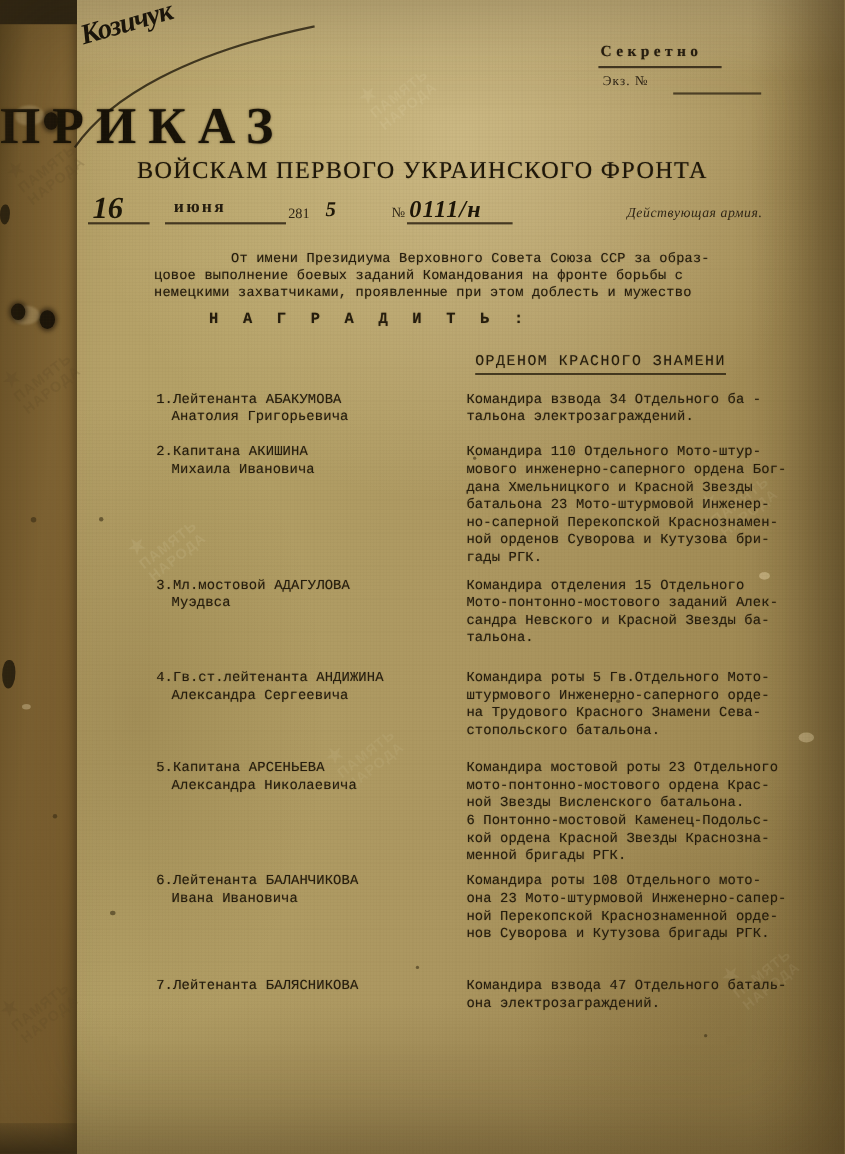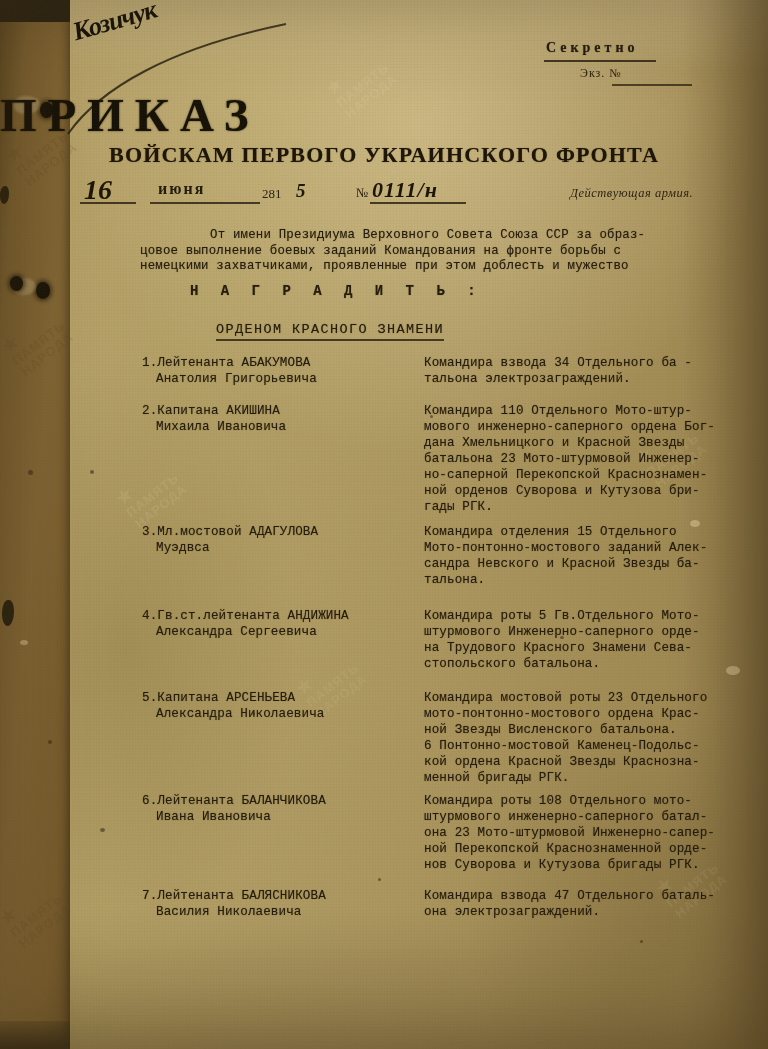--- a/index.html
+++ b/index.html
@@ -76,35 +76,35 @@
     color:#2e2415;
   }
   #secret{
     left:546px;top:40px;font-size:14px;letter-spacing:4px;font-weight:bold;
     color:#241c10;text-shadow:0 0 1px rgba(60,45,20,.6);
   }
   #secret-rule{
     position:absolute;left:544px;top:60px;width:112px;height:2px;background:#2b2214;opacity:.85;
   }
   #ekz{
-    left:548px;top:66px;font-size:12px;letter-spacing:1px;color:#2c2315;margin-left:32px;
+    left:548px;top:66px;font-size:12px;letter-spacing:1px;color:#2c2315;
   }
   #ekz-rule{
     position:absolute;left:612px;top:84px;width:80px;height:2px;background:#332816;opacity:.8;
   }
 
   #title{
     position:absolute;left:0;top:88px;width:768px;text-align:left;
     font-family:"Liberation Serif",serif;font-weight:bold;font-size:47px;
     letter-spacing:11px;color:#171208;
     text-shadow:0 0 2px rgba(40,30,12,.75);
   }
   #subtitle{
     position:absolute;left:0;top:142px;width:768px;text-align:center;
-    font-family:"Liberation Serif",serif;font-weight:bold;font-size:22px;
+    font-family:"Liberation Serif",serif;font-weight:normal;font-size:22px;
     letter-spacing:1.2px;color:#1d1609;
     text-shadow:0 0 1px rgba(40,30,12,.6);
   }
 
   
   #daterow{position:absolute;left:0;top:180px;width:768px;height:30px;color:#2b2113;}
   #day{
     position:absolute;left:84px;top:-6px;font-size:28px;font-style:italic;font-weight:bold;
     color:#1d1708;font-family:"Liberation Serif",serif;
   }
@@ -127,21 +127,21 @@
   }
   #intro{
     position:absolute;left:140px;top:228px;width:600px;
     font-size:12.4px;line-height:15.5px;letter-spacing:.2px;
   }
   #intro .ind{padding-left:70px;}
   #award-word{
     position:absolute;left:190px;top:283px;font-size:14px;letter-spacing:7px;font-weight:bold;
   }
   #award-head{
-    position:absolute;left:0;top:322px;width:660px;text-align:center;
+    position:absolute;left:0;top:322px;width:660px;text-align:right;
     font-size:13.5px;letter-spacing:1.4px;
   }
   #award-head span{border-bottom:2px solid rgba(40,31,14,.8);padding-bottom:2px;}
 
   .entry{position:absolute;width:620px;}
   .entry .name{
     position:absolute;left:0;top:0;width:270px;
     font-size:12.6px;line-height:16px;letter-spacing:.1px;
   }
   .entry .name .ln2{display:block;padding-left:14px;}
@@ -350,31 +350,29 @@
       </div>
     </div>
 
     <div class="entry" style="left:142px;top:793px;">
       <div class="name tw">
         <span>6.</span><span>Лейтенанта БАЛАНЧИКОВА</span>
         <span class="ln2">Ивана Ивановича</span>
       </div>
       <div class="desc tw">
         <div>Командира роты 108 Отдельного мото-</div>
-        <div>штурмового инженерно-саперного батал-</div>
         <div>она 23 Мото-штурмовой Инженерно-сапер-</div>
         <div>ной Перекопской Краснознаменной орде-</div>
         <div>нов Суворова и Кутузова бригады РГК.</div>
       </div>
     </div>
 
     <div class="entry" style="left:142px;top:888px;">
       <div class="name tw">
         <span>7.</span><span>Лейтенанта БАЛЯСНИКОВА</span>
-        <span class="ln2">Василия Николаевича</span>
       </div>
       <div class="desc tw">
         <div>Командира взвода 47 Отдельного баталь-</div>
         <div>она электрозаграждений.</div>
       </div>
     </div>
 
     <div class="speck" style="left:90px;top:470px;width:4px;height:4px;"></div>
     <div class="speck" style="left:430px;top:415px;width:3px;height:3px;"></div>
     <div class="speck" style="left:560px;top:636px;width:4px;height:3px;"></div>

